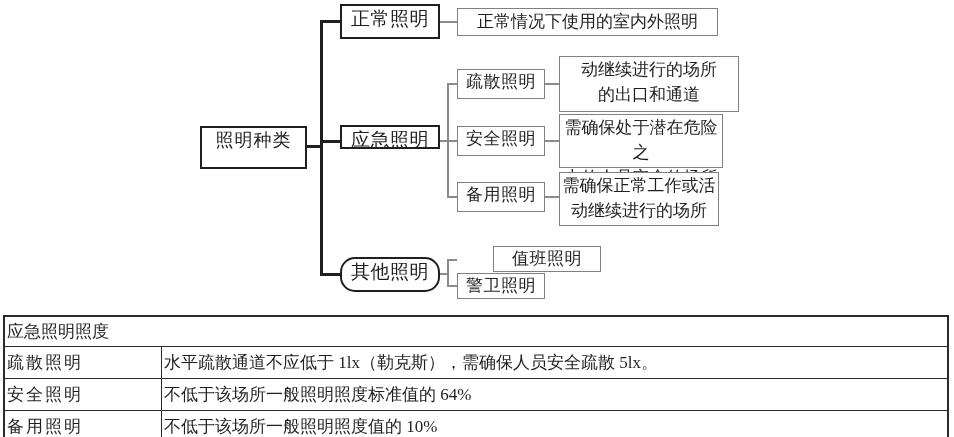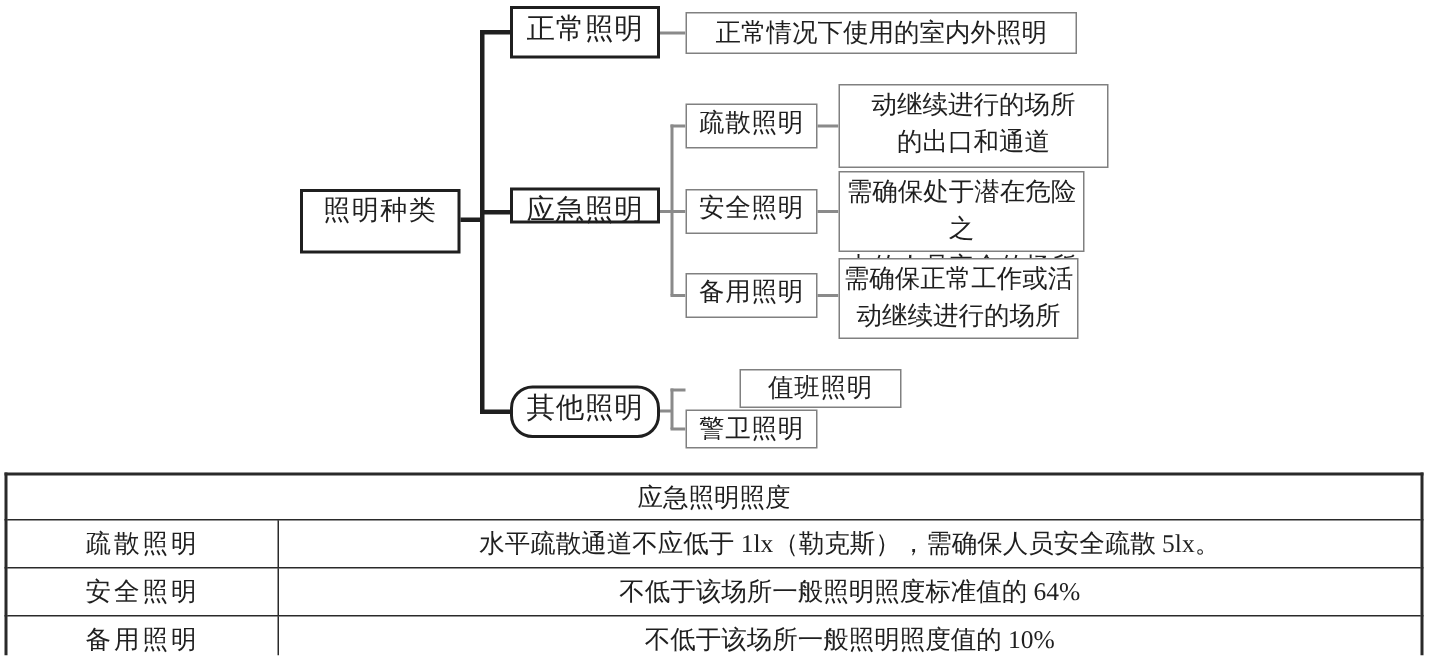--- a/index.html
+++ b/index.html
@@ -35,22 +35,22 @@
     width: 946px;
     border-collapse: collapse;
     font-family: "Liberation Serif", "DejaVu Serif", serif;
     font-size: 17px;
     color: #1f1f1f;
     background: #ffffff;
     border: 2px solid #2a2a2a;
   }
   .lux-table td {
     border: 1px solid #2a2a2a;
-    text-align: center;
-    padding: 2px 14px;
+    text-align: left;
+    padding: 2px 2px;
     height: 27px;
   }
   .lux-table td.title-cell { height: 25px; }
   .lux-table td.type-cell  { width: 152px; letter-spacing: 2px; }
 </style>
 </head>
 <body>
 
 <div class="screen">
 

